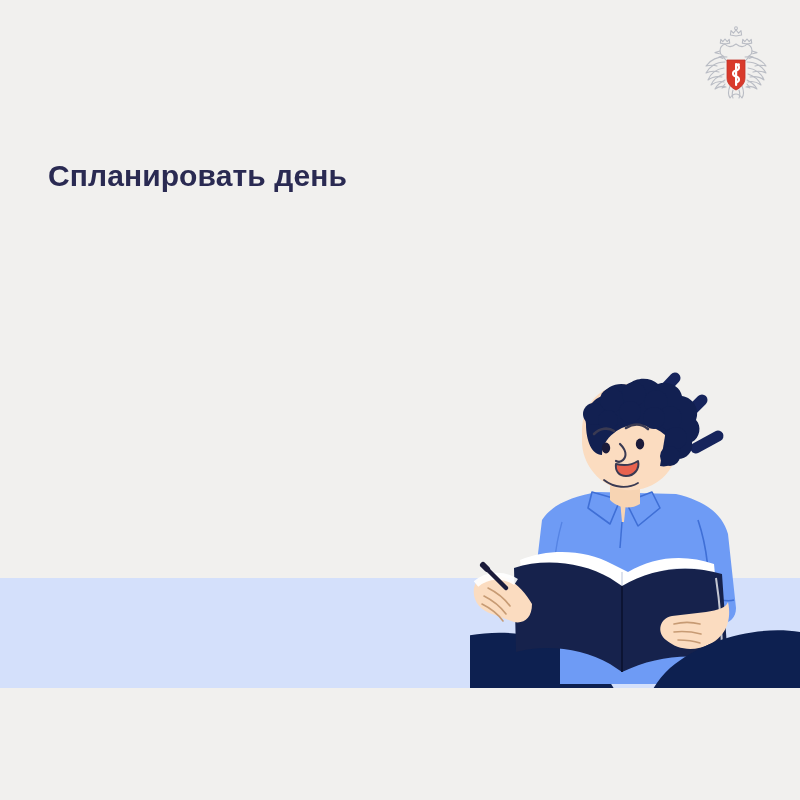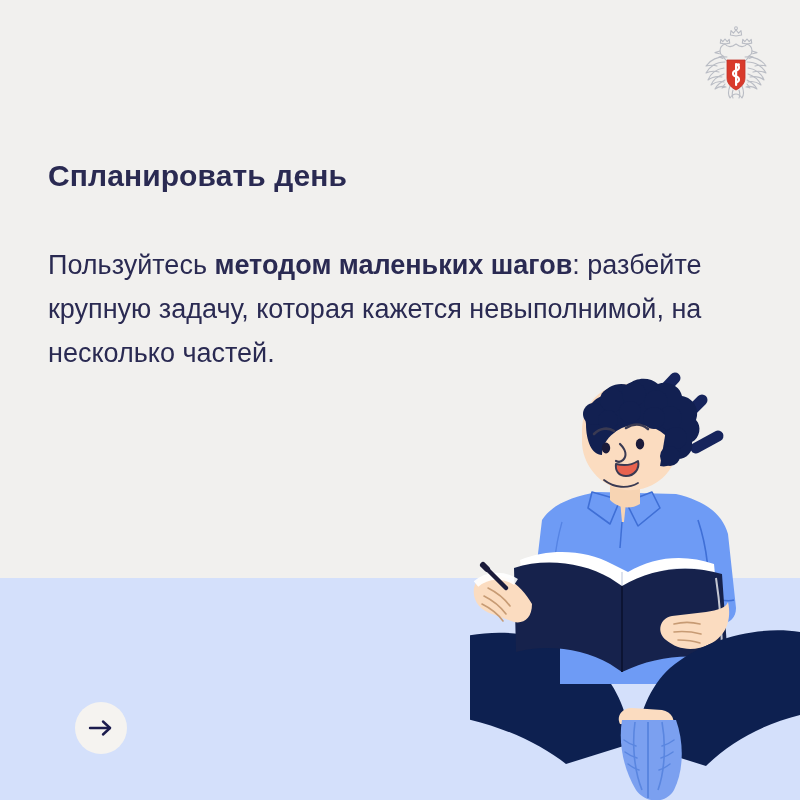--- a/index.html
+++ b/index.html
@@ -10,21 +10,21 @@
     width: 800px;
     height: 800px;
     overflow: hidden;
     font-family: "Liberation Sans", sans-serif;
     background: #f1f0ee;
   }
 
   #slide {
     position: relative;
     width: 800px;
-    height: 800px;
+    height: 688px;
     overflow: hidden;
     background: #fde047;
   }
 
   
   .bg-top {
     position: absolute;
     left: 0; top: 0;
     width: 800px;
     height: 578px;
@@ -154,21 +154,20 @@
       <g fill="#ffffff">
         <rect x="41" y="42" width="2.2" height="22" rx="1.1"></rect>
         <path d="M42 42 c4 1.5 4 5.5 0 6.5 c-4 1-4 5 0 6 c4 1 4 5 0 6" fill="none" stroke="#ffffff" stroke-width="2.1" stroke-linecap="round"></path>
         <circle cx="44.6" cy="42.6" r="1.3"></circle>
       </g>
     </svg>
   </div>
 
   <div class="heading">Спланировать день</div>
 
-  <div class="body-text"><span>Пользуйтесь </span><b>методом маленьких шагов</b><span>: разбейте крупную задачу, которая кажется невыполнимой, на несколько частей.</span></div>
 
   <button class="next-btn">
     <span>
       <svg width="26" height="18" viewBox="0 0 26 18" xmlns="http://www.w3.org/2000/svg">
         <g stroke="#1b1b4d" stroke-width="2.4" fill="none" stroke-linecap="round" stroke-linejoin="round">
           <line x1="2" y1="9" x2="22" y2="9"></line>
           <polyline points="15,2.5 22,9 15,15.5"></polyline>
         </g>
       </svg>
     </span>

